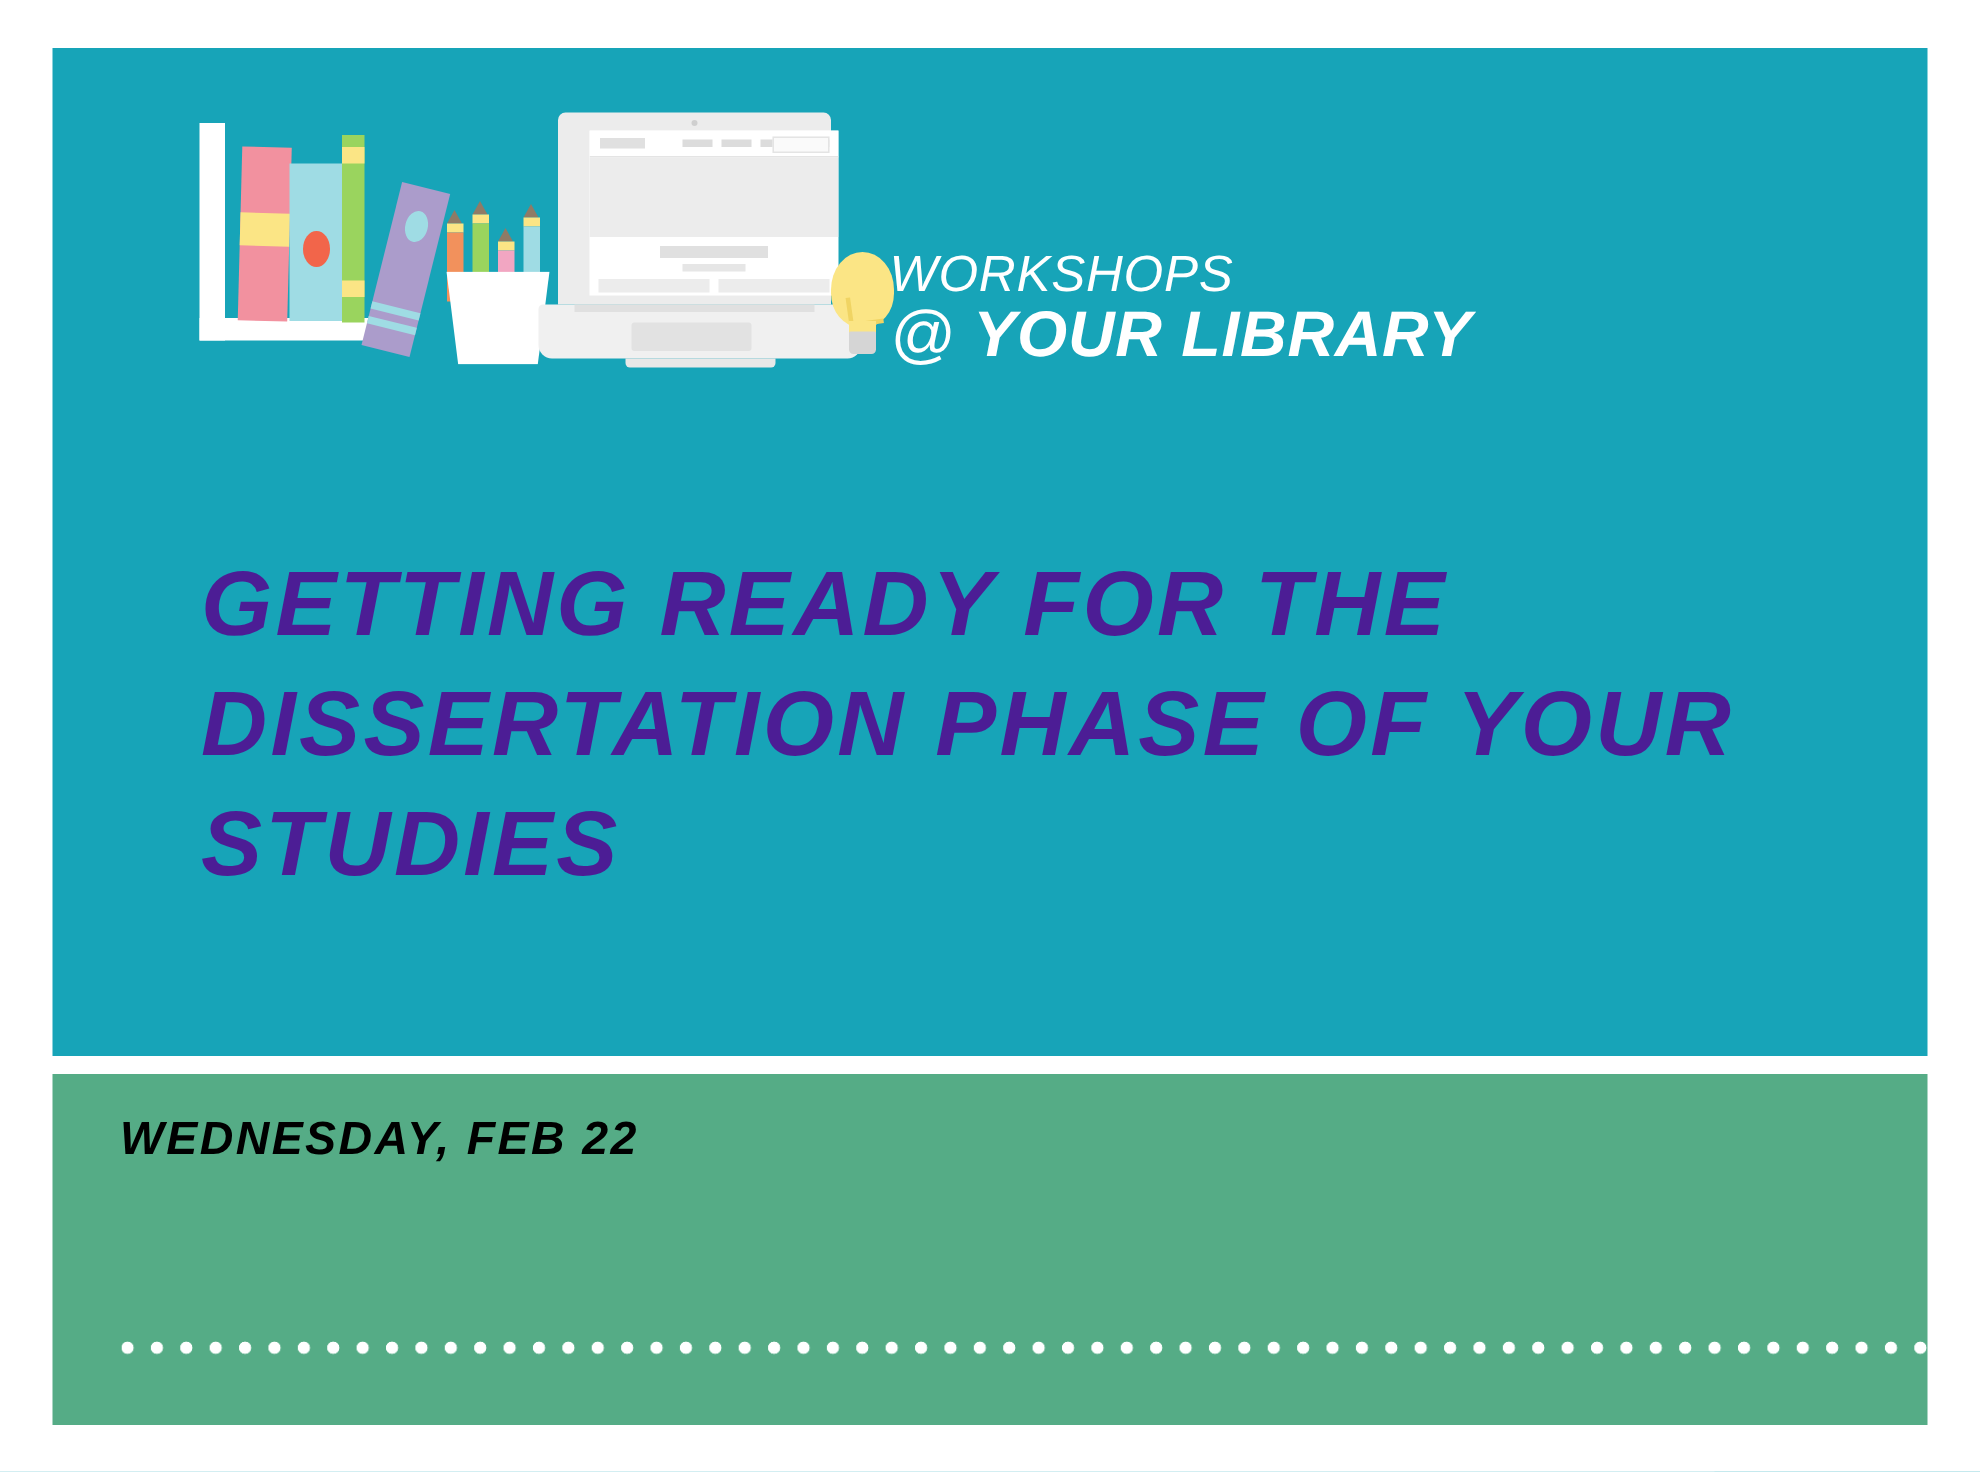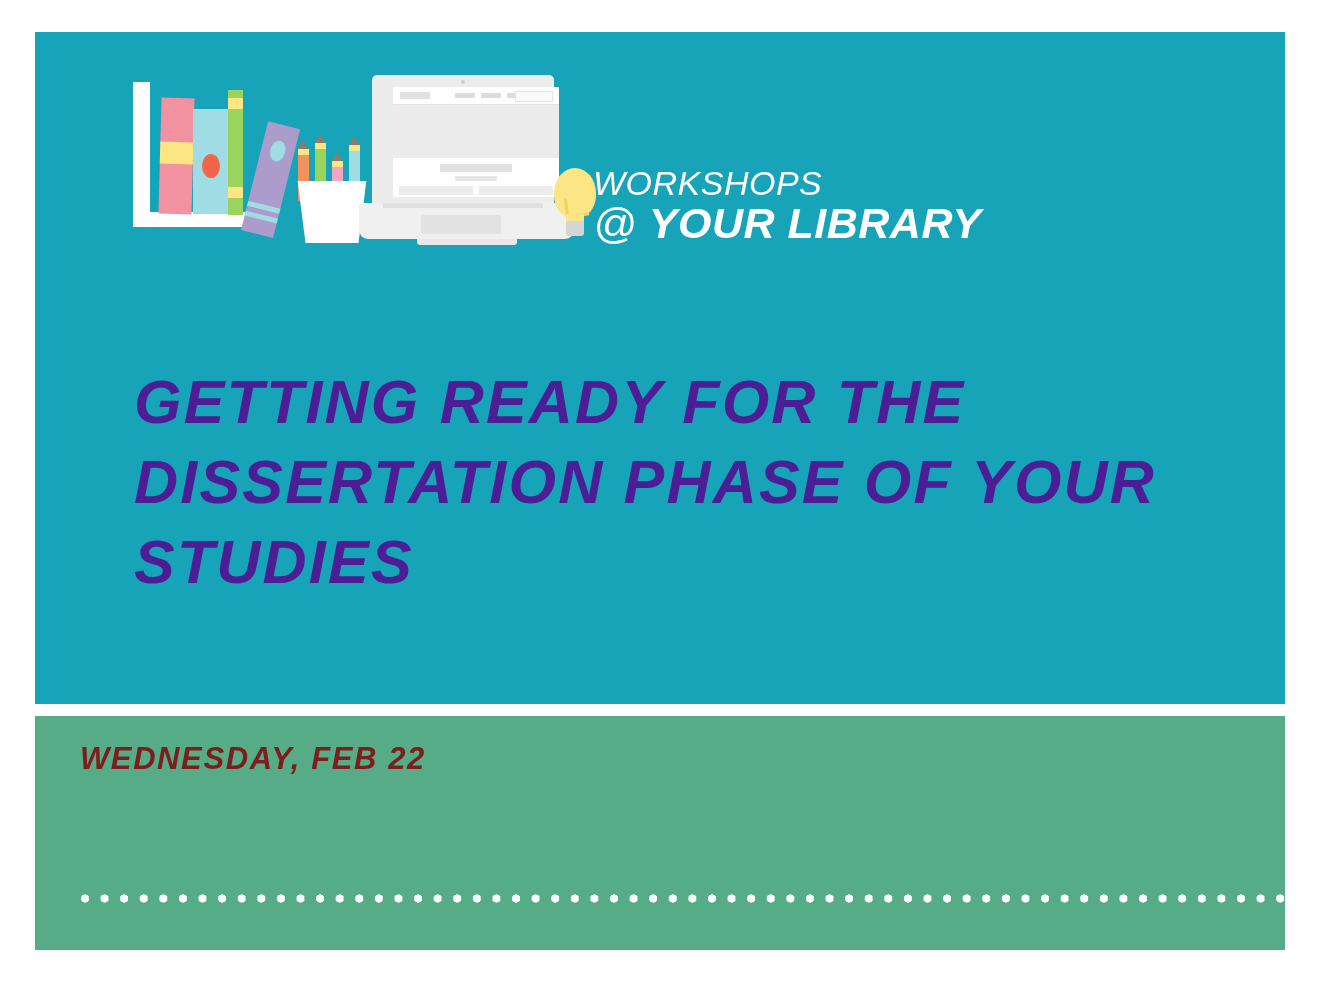--- a/index.html
+++ b/index.html
@@ -387,21 +387,21 @@
     top: 716px;
     width: 1250px;
     height: 234px;
     background: #55ac86;
     overflow: hidden;
   }
   #details-block {
     position: absolute;
     left: 45px;
     top: 22px;
-    color: #7f1d1d;
+    color: #000000;
     font-size: 31px;
     font-weight: bold;
     letter-spacing: 1.6px;
     line-height: 41px;
     text-transform: uppercase;
   }
   #dotted-rule {
     position: absolute;
     left: 46px;
     top: 178px;

